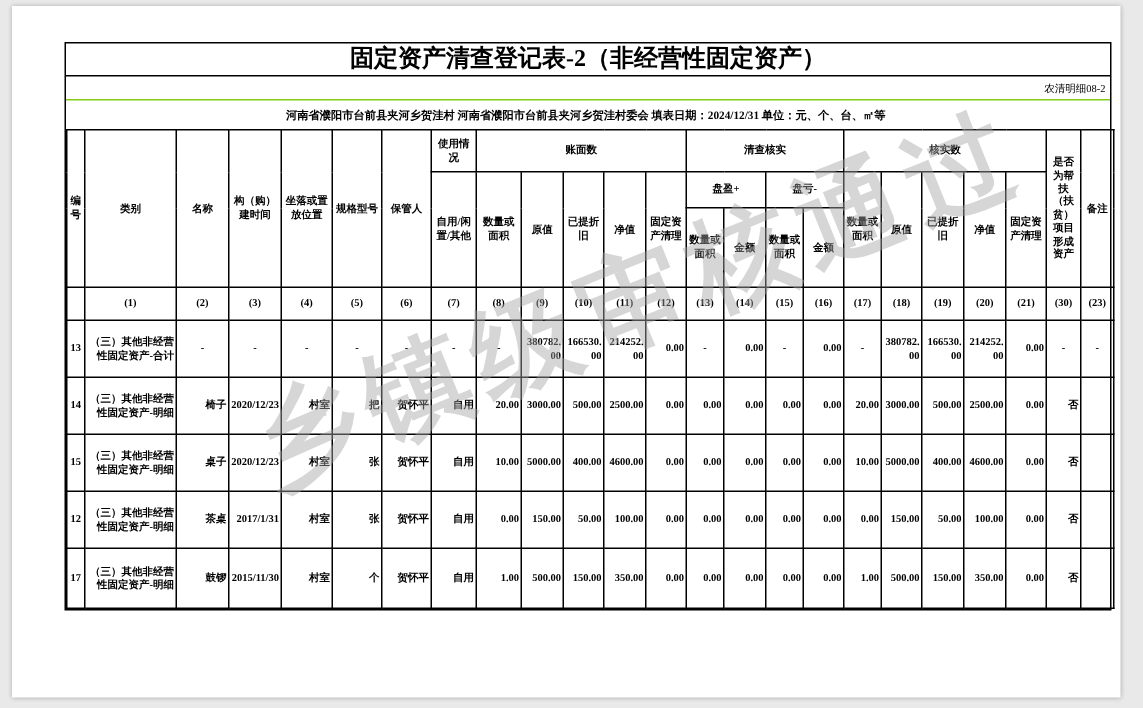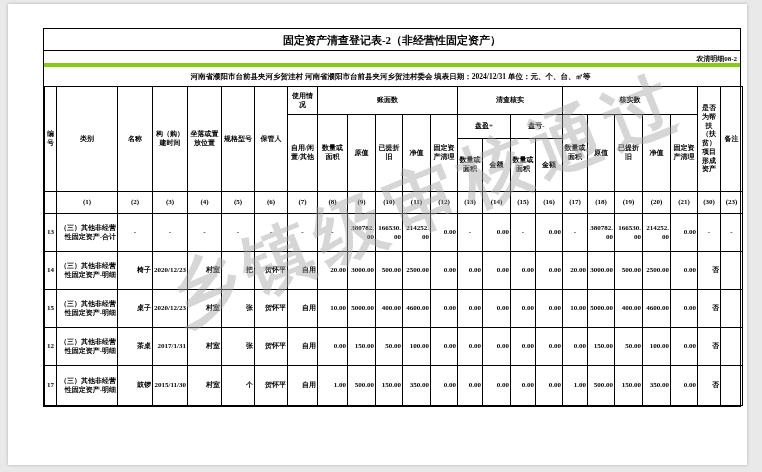--- a/index.html
+++ b/index.html
@@ -2,24 +2,24 @@
 <html><head>
 <meta charset="utf-8">
 <style>
   * { margin:0; padding:0; box-sizing:border-box; }
   html,body { width:762px; height:472px; overflow:hidden;
     background:#e9e9e9; font-family:"Liberation Serif","DejaVu Serif",serif; }
   .page { position:absolute; left:8px; top:4px; width:739px; height:461px;
     background:#ffffff; box-shadow:0 0 3px rgba(0,0,0,.25); }
   .formbox { position:absolute; left:35px; top:24px; width:698px;
     border:1px solid #000; background:#fff; }
-  .title-row { height:22px; line-height:22px; text-align:center; font-size:11px;
+  .title-row { height:22px; line-height:22px; text-align:center; font-size:16px;
     font-weight:bold; border-bottom:1px solid #000; }
   .code-row { height:16px; line-height:16px; text-align:right; font-size:7px;
-    font-weight:bold; padding-right:3px; border-bottom:4px solid #84cc16; }
+    font-weight:normal; padding-right:3px; border-bottom:1px solid #84cc16; }
   .subtitle-row { height:19px; line-height:19px; text-align:center; font-size:7.5px;
     font-weight:bold; padding-right:3px; }
   table { border-collapse:collapse; table-layout:fixed; width:698px;
     font-weight:bold; }
   th, td { border:1px solid #000; font-size:7px; line-height:1.25;
     vertical-align:middle; padding:0 1px; word-break:break-all; overflow:hidden; }
   thead th { text-align:center; font-weight:bold; }
   thead tr.h1 { height:28px; }
   thead tr.h2 { height:24px; }
   thead tr.h3 { height:53px; }

